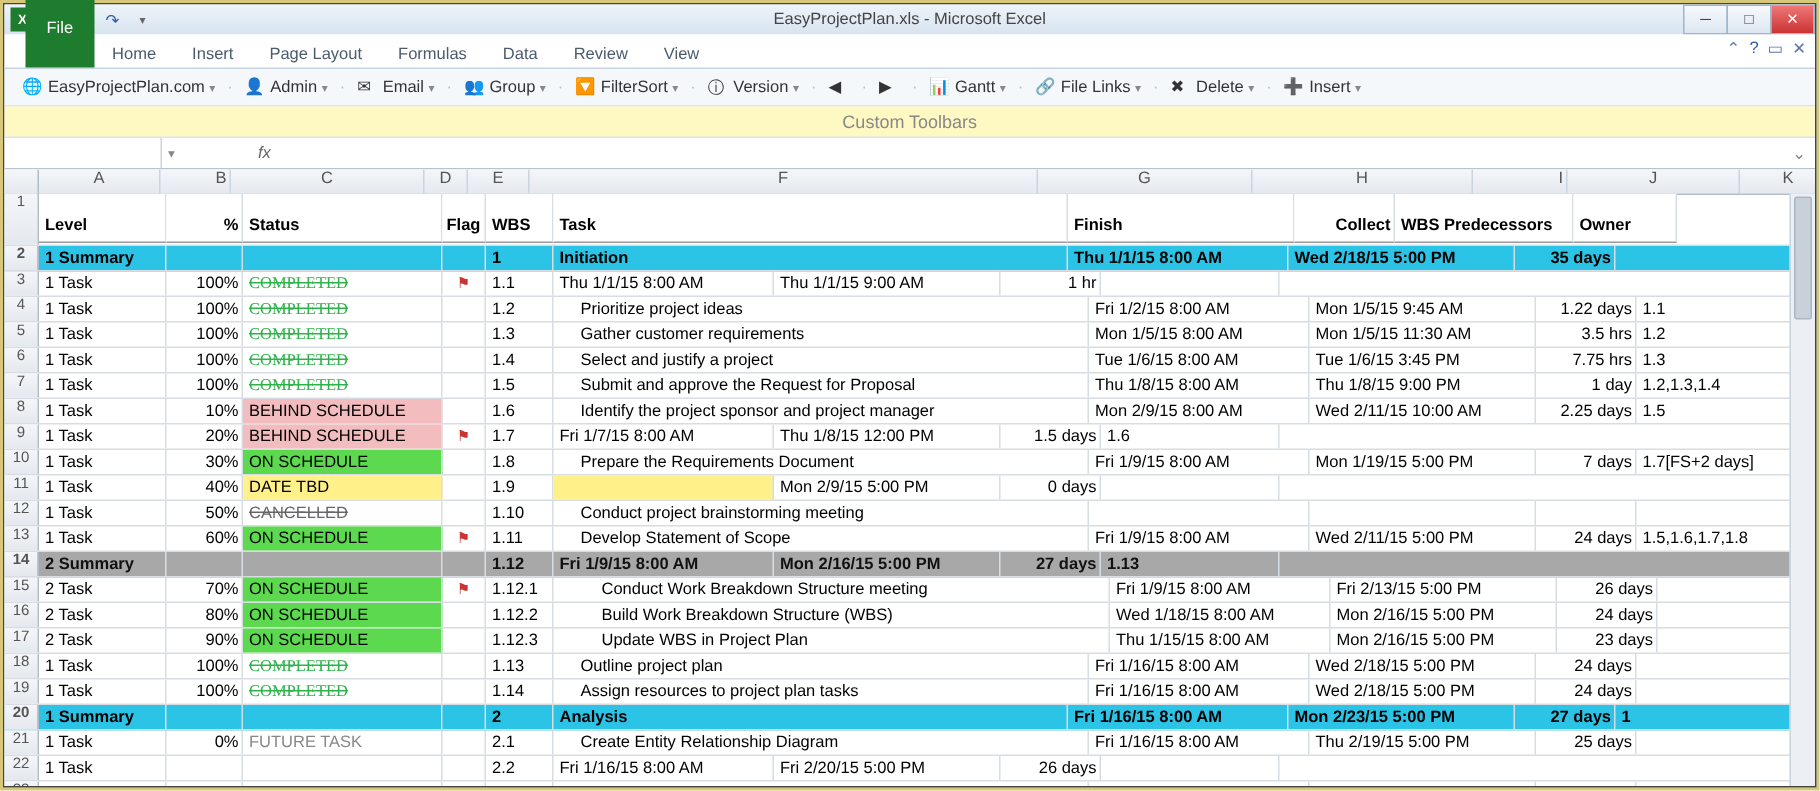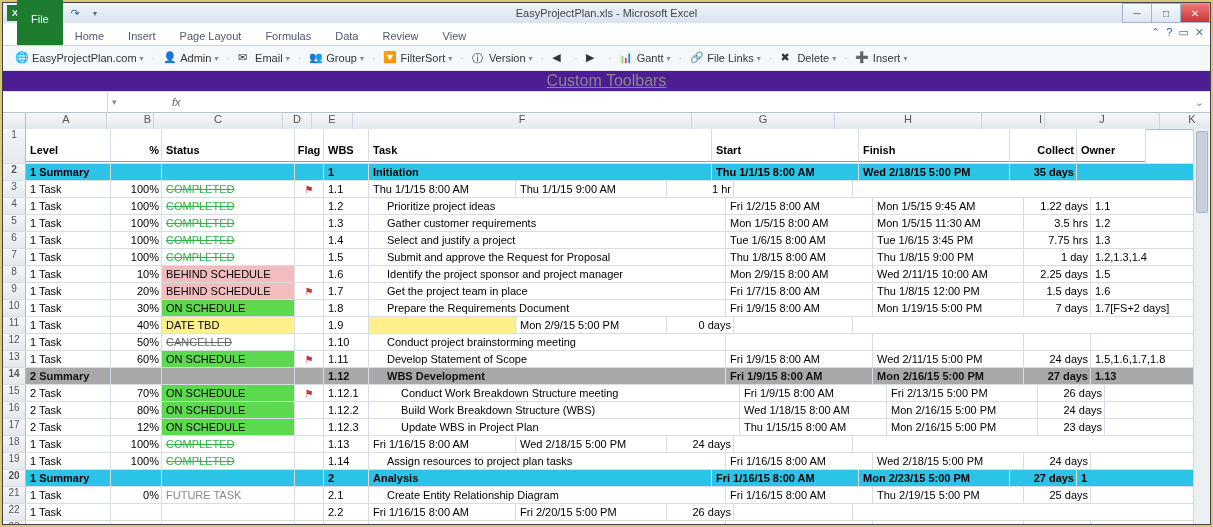--- a/index.html
+++ b/index.html
@@ -16,21 +16,21 @@
 
 .ribbon-tabs { height: 22px; background: #fff; border-bottom: 1px solid #c7d3e0; display: flex; align-items: flex-end; font-size: 11px; color: #4b5a6c; position: relative; }
 .rtab { padding: 3px 12px; cursor: default; }
 .rtab.file { background: #1e7c2f; color: #fff; padding: 20px 14px; margin-left: 14px; }
 .ribbon-help { position: absolute; right: 6px; top: 3px; display: flex; gap: 6px; font-size: 11px; color: #5a78a0; }
 
 .toolbar { height: 24px; background: #f5f8fb; border-bottom: 1px solid #dde3ea; display: flex; align-items: center; font-size: 11px; color: #333; gap: 2px; padding-left: 6px; }
 .tbtn { display: flex; align-items: center; gap: 3px; padding: 2px 6px; }
 .tbtn .ic { width: 14px; height: 14px; display: inline-block; }
 
-.toolbar2 { height: 20px; background: #4c1d95; border-bottom: 1px solid #dde3ea; display: flex; align-items: center; justify-content: center; font-size: 16px; color: #888; text-decoration: underline; }
+.toolbar2 { height: 20px; background: #fef9c3; border-bottom: 1px solid #dde3ea; display: flex; align-items: center; justify-content: center; font-size: 12px; color: #888; }
 
 .formulabar { height: 20px; background: #fff; border-bottom: 1px solid #b8c3cf; display: flex; align-items: center; font-size: 11px; }
 .namebox { width: 100px; border-right: 1px solid #ccd4dd; height: 100%; display: flex; align-items: center; padding-left: 4px; }
 .fx { width: 60px; display: flex; align-items: center; justify-content: flex-end; padding-right: 6px; font-style: italic; color: #666; }
 .fip { flex: 1; }
 
 .grid-wrap { flex: 1; position: relative; background: #fff; overflow: hidden; }
 .ghead { display: flex; height: 16px; background: linear-gradient(#f4f6f9,#e4e9ef); font-size: 11px; color: #555; border-bottom: 1px solid #b0bcc8; }
 .rowhead { width: 22px; text-align: center; border-right: 1px solid #b0bcc8; background: linear-gradient(#f4f6f9,#e4e9ef); font-size: 10px; color: #555; }
 .colhead { border-right: 1px solid #ccd4dd; text-align: center; }
@@ -47,21 +47,21 @@
 .w-C { width: 128px; flex: 0 0 128px; }
 .w-D { width: 28px; flex: 0 0 28px; text-align: center; padding: 0; }
 .w-E { width: 40px; flex: 0 0 40px; }
 .w-F { width: 338px; flex: 0 0 338px; }
 .w-G { width: 142px; flex: 0 0 142px; }
 .w-H { width: 146px; flex: 0 0 146px; }
 .w-I { width: 60px; flex: 0 0 60px; text-align: right; padding-right: 2px; }
 .w-J { width: 114px; flex: 0 0 114px; }
 .w-K { width: 64px; flex: 0 0 64px; }
 
-.status-completed { color: #2db34a; text-decoration: line-through; }
+.status-completed { color: #2db34a; text-decoration: line-through; font-family: Liberation Serif, serif; }
 .status-behind { background: #f3bcbf; }
 .status-onsched { background: #5cd94f; }
 .status-datetbd { background: #fff08a; }
 .status-cancelled { text-decoration: line-through; color: #666; }
 .status-future { color: #888; }
 
 .row-init { background: #2bc4e6; font-weight: bold; }
 .row-wbsdev { background: #a8a8a8; font-weight: bold; color: #111; }
 .row-analysis { background: #2bc4e6; font-weight: bold; }
 .cell-yellow { background: #fff08a; }
@@ -207,23 +207,23 @@
       </div>
     <div class="gbody" id="gbody">
         <div class="grow header">
           <div class="rowhead w-rh">1</div>
           <div class="gcell w-A">Level</div>
           <div class="gcell w-B">%</div>
           <div class="gcell w-C">Status</div>
           <div class="gcell w-D">Flag</div>
           <div class="gcell w-E">WBS</div>
           <div class="gcell w-F">Task</div>
-          <div class="gcell w-G">Start</div>
           <div class="gcell w-H">Finish</div>
           <div class="gcell w-I">Collect</div>
+          <div class="gcell w-J">WBS Predecessors</div>
           <div class="gcell w-K">Owner</div>
         </div>
         <div class="grow row-init">
           <div class="rowhead w-rh">2</div>
           <div class="gcell w-A">1 Summary</div>
           <div class="gcell w-B"></div>
           <div class="gcell w-C"></div>
           <div class="gcell w-D"></div>
           <div class="gcell w-E">1</div>
           <div class="gcell w-F">Initiation</div>
@@ -310,21 +310,20 @@
           <div class="gcell w-I">2.25 days</div>
           <div class="gcell w-J">1.5</div>
         </div>
         <div class="grow">
           <div class="rowhead w-rh">9</div>
           <div class="gcell w-A">1 Task</div>
           <div class="gcell w-B">20%</div>
           <div class="gcell w-C status-behind">BEHIND SCHEDULE</div>
           <div class="gcell w-D"><span class="flag">⚑</span></div>
           <div class="gcell w-E">1.7</div>
-          <div class="gcell w-F indent1">Get the project team in place</div>
           <div class="gcell w-G">Fri 1/7/15 8:00 AM</div>
           <div class="gcell w-H">Thu 1/8/15 12:00 PM</div>
           <div class="gcell w-I">1.5 days</div>
           <div class="gcell w-J">1.6</div>
         </div>
         <div class="grow">
           <div class="rowhead w-rh">10</div>
           <div class="gcell w-A">1 Task</div>
           <div class="gcell w-B">30%</div>
           <div class="gcell w-C status-onsched">ON SCHEDULE</div>
@@ -374,21 +373,20 @@
           <div class="gcell w-I">24 days</div>
           <div class="gcell w-J">1.5,1.6,1.7,1.8</div>
         </div>
         <div class="grow row-wbsdev">
           <div class="rowhead w-rh">14</div>
           <div class="gcell w-A">2 Summary</div>
           <div class="gcell w-B"></div>
           <div class="gcell w-C"></div>
           <div class="gcell w-D"></div>
           <div class="gcell w-E">1.12</div>
-          <div class="gcell w-F indent1">WBS Development</div>
           <div class="gcell w-G">Fri 1/9/15 8:00 AM</div>
           <div class="gcell w-H">Mon 2/16/15 5:00 PM</div>
           <div class="gcell w-I">27 days</div>
           <div class="gcell w-J">1.13</div>
         </div>
         <div class="grow">
           <div class="rowhead w-rh">15</div>
           <div class="gcell w-A">2 Task</div>
           <div class="gcell w-B">70%</div>
           <div class="gcell w-C status-onsched">ON SCHEDULE</div>
@@ -409,37 +407,38 @@
           <div class="gcell w-E">1.12.2</div>
           <div class="gcell w-F indent2">Build Work Breakdown Structure (WBS)</div>
           <div class="gcell w-G">Wed 1/18/15 8:00 AM</div>
           <div class="gcell w-H">Mon 2/16/15 5:00 PM</div>
           <div class="gcell w-I">24 days</div>
           <div class="gcell w-J"></div>
         </div>
         <div class="grow">
           <div class="rowhead w-rh">17</div>
           <div class="gcell w-A">2 Task</div>
-          <div class="gcell w-B">12%</div>
+          <div class="gcell w-B">90%</div>
           <div class="gcell w-C status-onsched">ON SCHEDULE</div>
           <div class="gcell w-D"></div>
           <div class="gcell w-E">1.12.3</div>
           <div class="gcell w-F indent2">Update WBS in Project Plan</div>
           <div class="gcell w-G">Thu 1/15/15 8:00 AM</div>
           <div class="gcell w-H">Mon 2/16/15 5:00 PM</div>
           <div class="gcell w-I">23 days</div>
           <div class="gcell w-J"></div>
         </div>
         <div class="grow">
           <div class="rowhead w-rh">18</div>
           <div class="gcell w-A">1 Task</div>
           <div class="gcell w-B">100%</div>
           <div class="gcell w-C status-completed">COMPLETED</div>
           <div class="gcell w-D"></div>
           <div class="gcell w-E">1.13</div>
+          <div class="gcell w-F indent1">Outline project plan</div>
           <div class="gcell w-G">Fri 1/16/15 8:00 AM</div>
           <div class="gcell w-H">Wed 2/18/15 5:00 PM</div>
           <div class="gcell w-I">24 days</div>
           <div class="gcell w-J"></div>
         </div>
         <div class="grow">
           <div class="rowhead w-rh">19</div>
           <div class="gcell w-A">1 Task</div>
           <div class="gcell w-B">100%</div>
           <div class="gcell w-C status-completed">COMPLETED</div>

